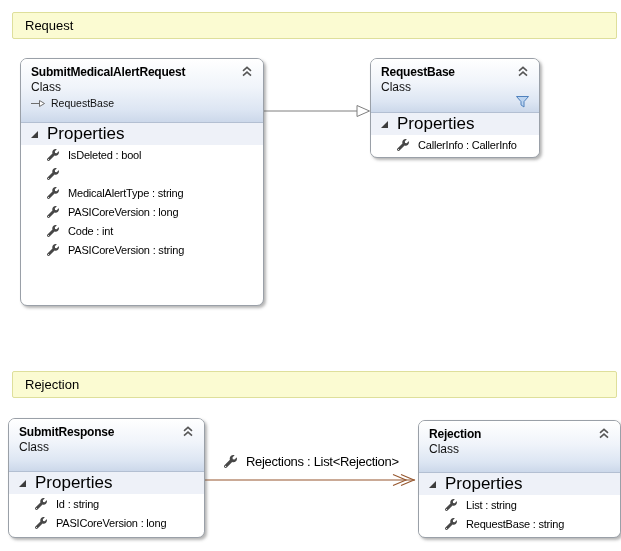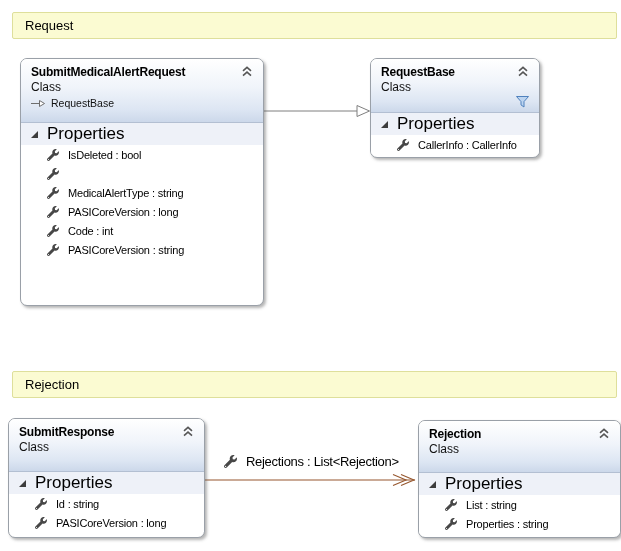--- a/index.html
+++ b/index.html
@@ -214,16 +214,16 @@
     <div class="member-row">
       <svg width="12" height="12" viewBox="0 0 512 512">
           <path fill="#474747" d="M507.73 109.1c-2.24-9.03-13.54-12.09-20.12-5.51l-74.36 74.36-67.88-11.31-11.31-67.88 74.36-74.36c6.62-6.62 3.43-17.9-5.66-20.16-47.38-11.74-99.55.91-136.58 37.93-39.64 39.64-50.55 97.1-34.05 147.2L18.74 402.76c-24.99 24.99-24.99 65.51 0 90.5 24.99 24.99 65.51 24.99 90.5 0l213.21-213.21c50.12 16.71 107.47 5.68 147.37-34.22 37.07-37.07 49.7-89.32 37.91-136.73zM64 472c-13.25 0-24-10.75-24-24 0-13.26 10.75-24 24-24s24 10.74 24 24c0 13.25-10.75 24-24 24z"></path>
         </svg>
       <span>List : string</span>
     </div>
     <div class="member-row">
       <svg width="12" height="12" viewBox="0 0 512 512">
           <path fill="#474747" d="M507.73 109.1c-2.24-9.03-13.54-12.09-20.12-5.51l-74.36 74.36-67.88-11.31-11.31-67.88 74.36-74.36c6.62-6.62 3.43-17.9-5.66-20.16-47.38-11.74-99.55.91-136.58 37.93-39.64 39.64-50.55 97.1-34.05 147.2L18.74 402.76c-24.99 24.99-24.99 65.51 0 90.5 24.99 24.99 65.51 24.99 90.5 0l213.21-213.21c50.12 16.71 107.47 5.68 147.37-34.22 37.07-37.07 49.7-89.32 37.91-136.73zM64 472c-13.25 0-24-10.75-24-24 0-13.26 10.75-24 24-24s24 10.74 24 24c0 13.25-10.75 24-24 24z"></path>
         </svg>
-      <span>Properties : string</span>
+      <span>RequestBase : string</span>
     </div>
   </div>
 </div>
 
 </body></html>

